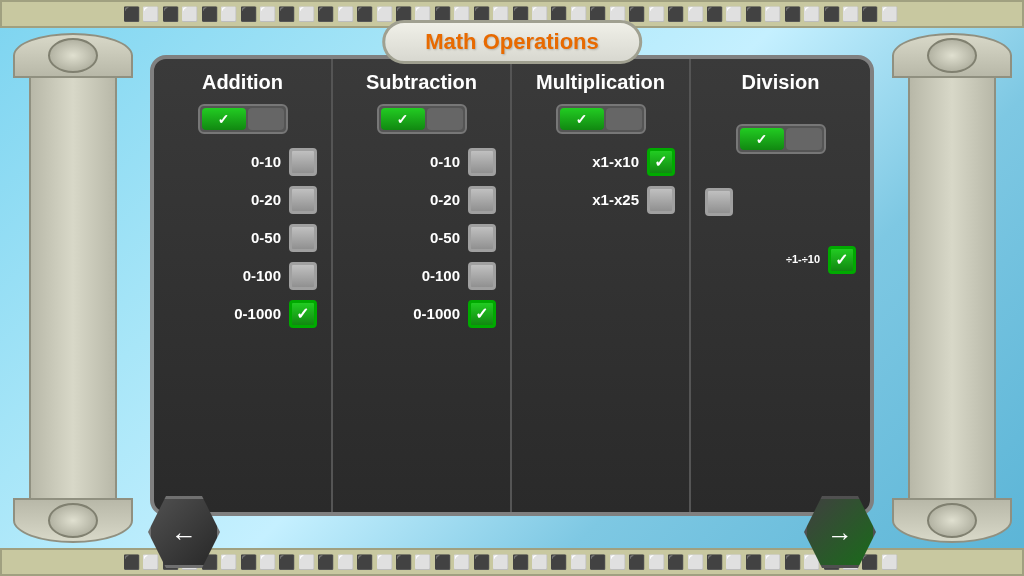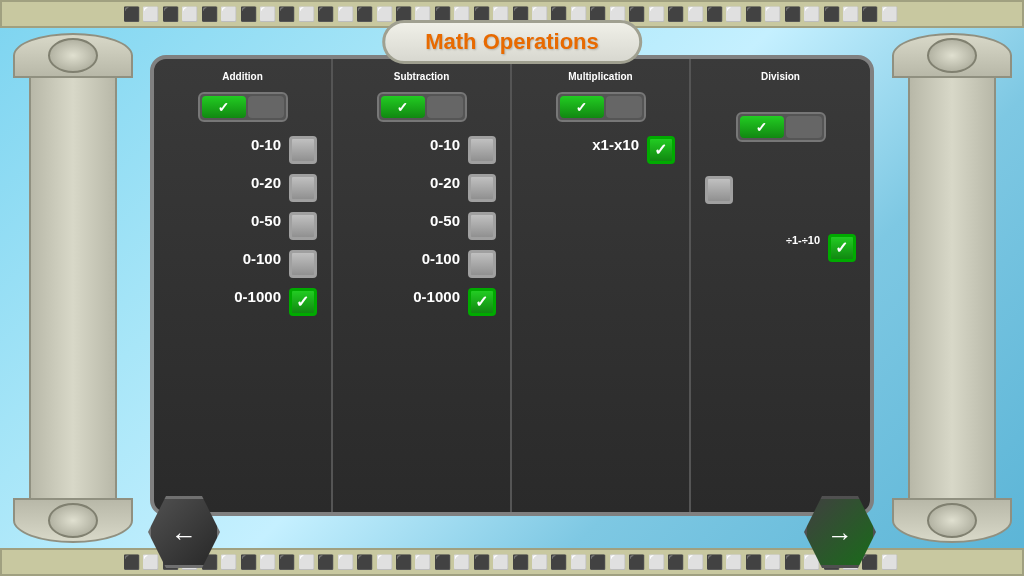--- a/index.html
+++ b/index.html
@@ -77,21 +77,21 @@
     .op-column {
       border-right: 2px solid #555;
       padding: 12px 10px;
       display: flex;
       flex-direction: column;
       align-items: center;
     }
     .op-column:last-child { border-right: none; gap: 20px; }
 
     .op-header {
-      font-size: 10px;
+      font-size: 20px;
       font-weight: bold;
       color: white;
       margin-bottom: 10px;
       text-align: center;
     }
 
     
     .toggle-switch {
       width: 90px;
       height: 30px;
@@ -120,21 +120,21 @@
       flex: 1;
       height: 22px;
       background: #666;
       border-radius: 4px;
       margin-left: 2px;
     }
 
     
     .range-row {
       display: flex;
-      align-items: flex-start;
+      align-items: center;
       justify-content: space-between;
       width: 100%;
       margin-bottom: 10px;
       padding: 0 4px;
     }
     .range-label {
       font-size: 15px;
       color: white;
       font-weight: bold;
       flex: 1;
@@ -297,20 +297,24 @@
         <div class="toggle-switch">
           <div class="toggle-on">✓</div>
           <div class="toggle-off-part"></div>
         </div>
         <div class="range-row">
           <div class="range-label" style="white-space: pre-line; line-height: 1.2; font-size: 15px;">x1-x10</div>
           <div class="checkbox checked">
             <span class="checkmark">✓</span>
           </div>
         </div>
+        <div class="range-row">
+          <div class="range-label" style="white-space: pre-line; line-height: 1.2; font-size: 15px;">x1-x25</div>
+          <div class="checkbox"></div>
+        </div>
       </div>
       <div class="op-column">
         <div class="op-header">Division</div>
         <div class="toggle-switch">
           <div class="toggle-on">✓</div>
           <div class="toggle-off-part"></div>
         </div>
         <div class="range-row">
           <div class="checkbox"></div>
         </div>

